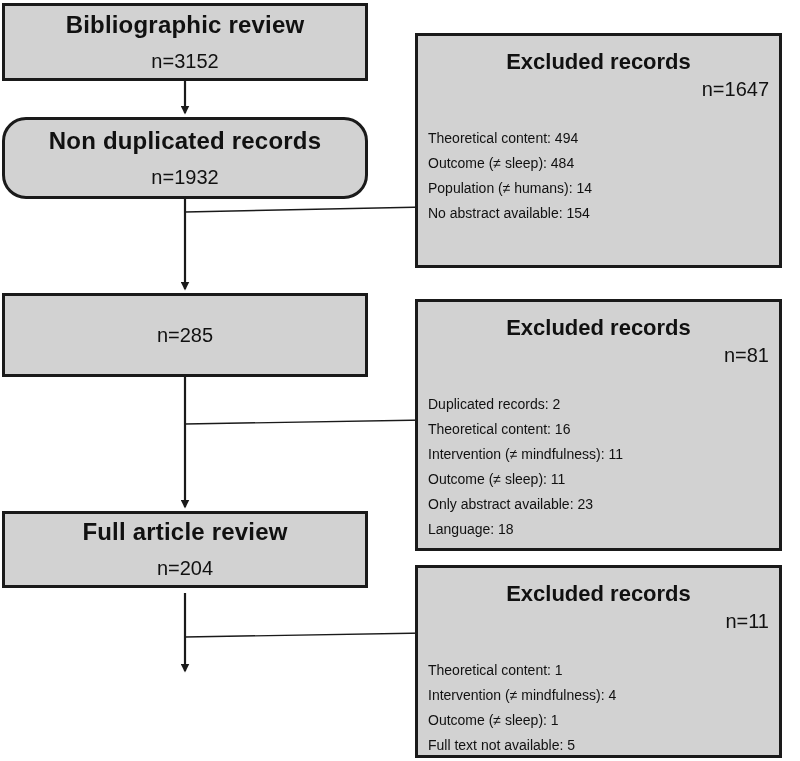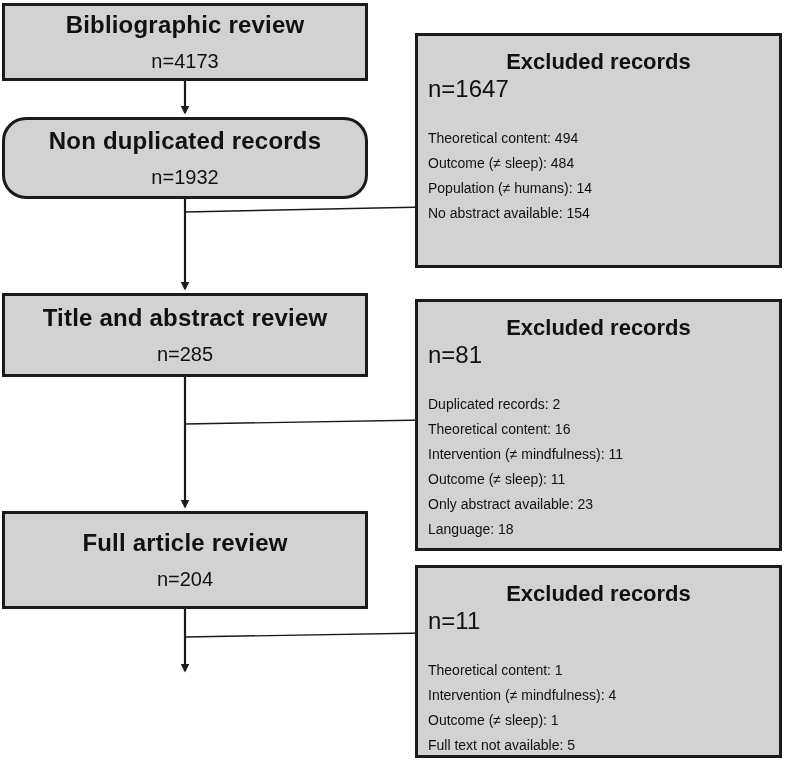--- a/index.html
+++ b/index.html
@@ -54,35 +54,35 @@
     width: 367px;
     padding: 12px 10px 10px 10px;
   }
   .excl .title {
     font-weight: bold;
     font-size: 22px;
     line-height: 28px;
     text-align: center;
   }
   .excl .count {
-    font-size: 24px;
+    font-size: 20px;
     line-height: 26px;
-    text-align: left;
+    text-align: right;
   }
   .excl .spacer { height: 24px; }
   .excl .item {
     font-size: 14px;
     line-height: 25px;
     text-align: left;
   }
 
   #l1 { top: 3px;   height: 78px; }
   #l2 { top: 117px; height: 82px; border-radius: 24px; }
   #l3 { top: 293px; height: 84px; }
-  #l4 { top: 511px; height: 98px; }
+  #l4 { top: 511px; height: 77px; }
   #l5 { top: 675px; height: 83px; }
 
   #r1 { top: 33px;  height: 235px; }
   #r2 { top: 299px; height: 252px; }
   #r3 { top: 565px; height: 193px; }
 
   svg.connectors {
     position: absolute;
     top: 0; left: 0;
     width: 800px; height: 761px;
@@ -109,30 +109,29 @@
     <line class="vline" x1="185" y1="377" x2="185" y2="507" marker-end="url(#arr)"></line>
     <line class="vline" x1="185" y1="593" x2="185" y2="671" marker-end="url(#arr)"></line>
 
     <line class="hline" x1="185" y1="212" x2="426" y2="207" marker-end="url(#arr)"></line>
     <line class="hline" x1="185" y1="424" x2="426" y2="420" marker-end="url(#arr)"></line>
     <line class="hline" x1="185" y1="637" x2="426" y2="633" marker-end="url(#arr)"></line>
   </svg>
 
   <div class="box step" id="l1">
     <div class="title">Bibliographic review</div>
-    <div class="count">n=4173</div>
+    <div class="count">n=3152</div>
   </div>
 
   <div class="box step" id="l2">
     <div class="title">Non duplicated records</div>
     <div class="count">n=1932</div>
   </div>
 
   <div class="box step" id="l3">
-    <div class="title">Title and abstract review</div>
     <div class="count">n=285</div>
   </div>
 
   <div class="box step" id="l4">
     <div class="title">Full article review</div>
     <div class="count">n=204</div>
   </div>
 
 
   <div class="box excl" id="r1">

